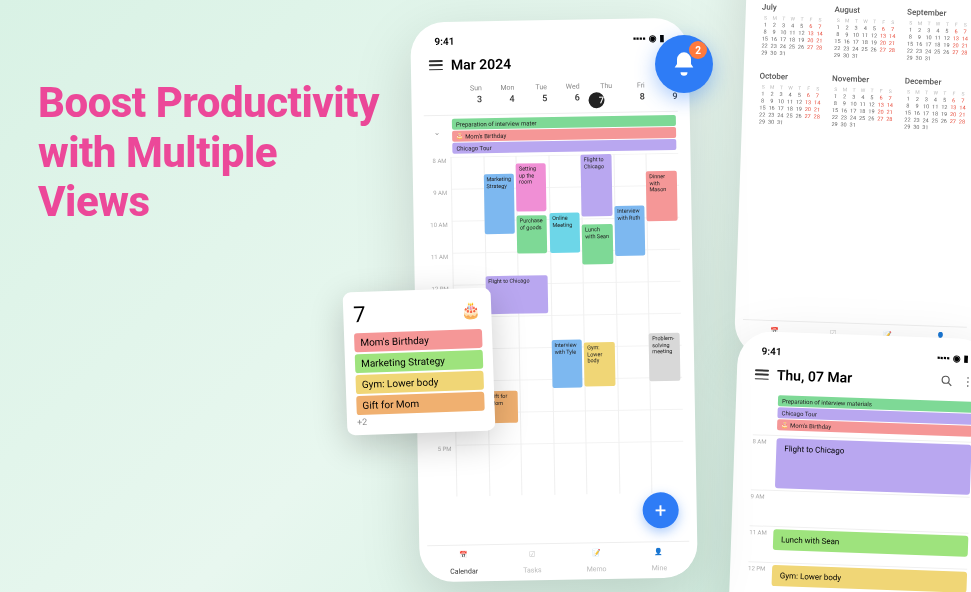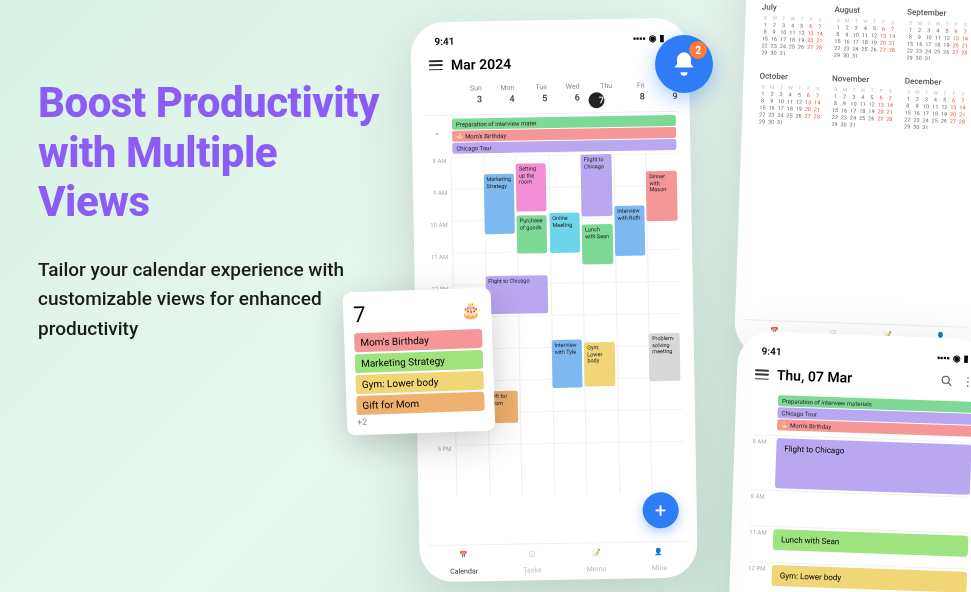--- a/index.html
+++ b/index.html
@@ -17,21 +17,21 @@
       position: absolute;
       left: 38px;
       top: 78px;
       width: 360px;
       z-index: 5;
     }
     .promo-title {
       font-size: 42px;
       font-weight: 800;
       line-height: 1.18;
-      color: #8b5cf6;
+      color: #ec4899;
       letter-spacing: -0.5px;
     }
     .promo-sub {
       margin-top: 28px;
       font-size: 19px;
       font-weight: 500;
       line-height: 1.55;
       color: #1a1a1a;
     }
     
@@ -274,21 +274,20 @@
       border-radius: 3px;
       margin-bottom: 2px;
     }
     .dayview-event.tall { min-height: 50px; }
   </style>
 </head>
 <body>
 
 <div class="promo">
   <h1 class="promo-title">Boost Productivity with Multiple Views</h1>
-  <p class="promo-sub">Tailor your calendar experience with customizable views for enhanced productivity</p>
 </div>
 
 <div class="notif-bell">
   <svg width="28" height="28" viewBox="0 0 24 24" fill="#fff">
       <path d="M12 2a6 6 0 0 0-6 6v4l-2 3h16l-2-3V8a6 6 0 0 0-6-6zm0 20a3 3 0 0 0 3-3H9a3 3 0 0 0 3 3z"></path>
     </svg>
   <div class="notif-badge">2</div>
 </div>
 
 <div class="phone phone-center">

